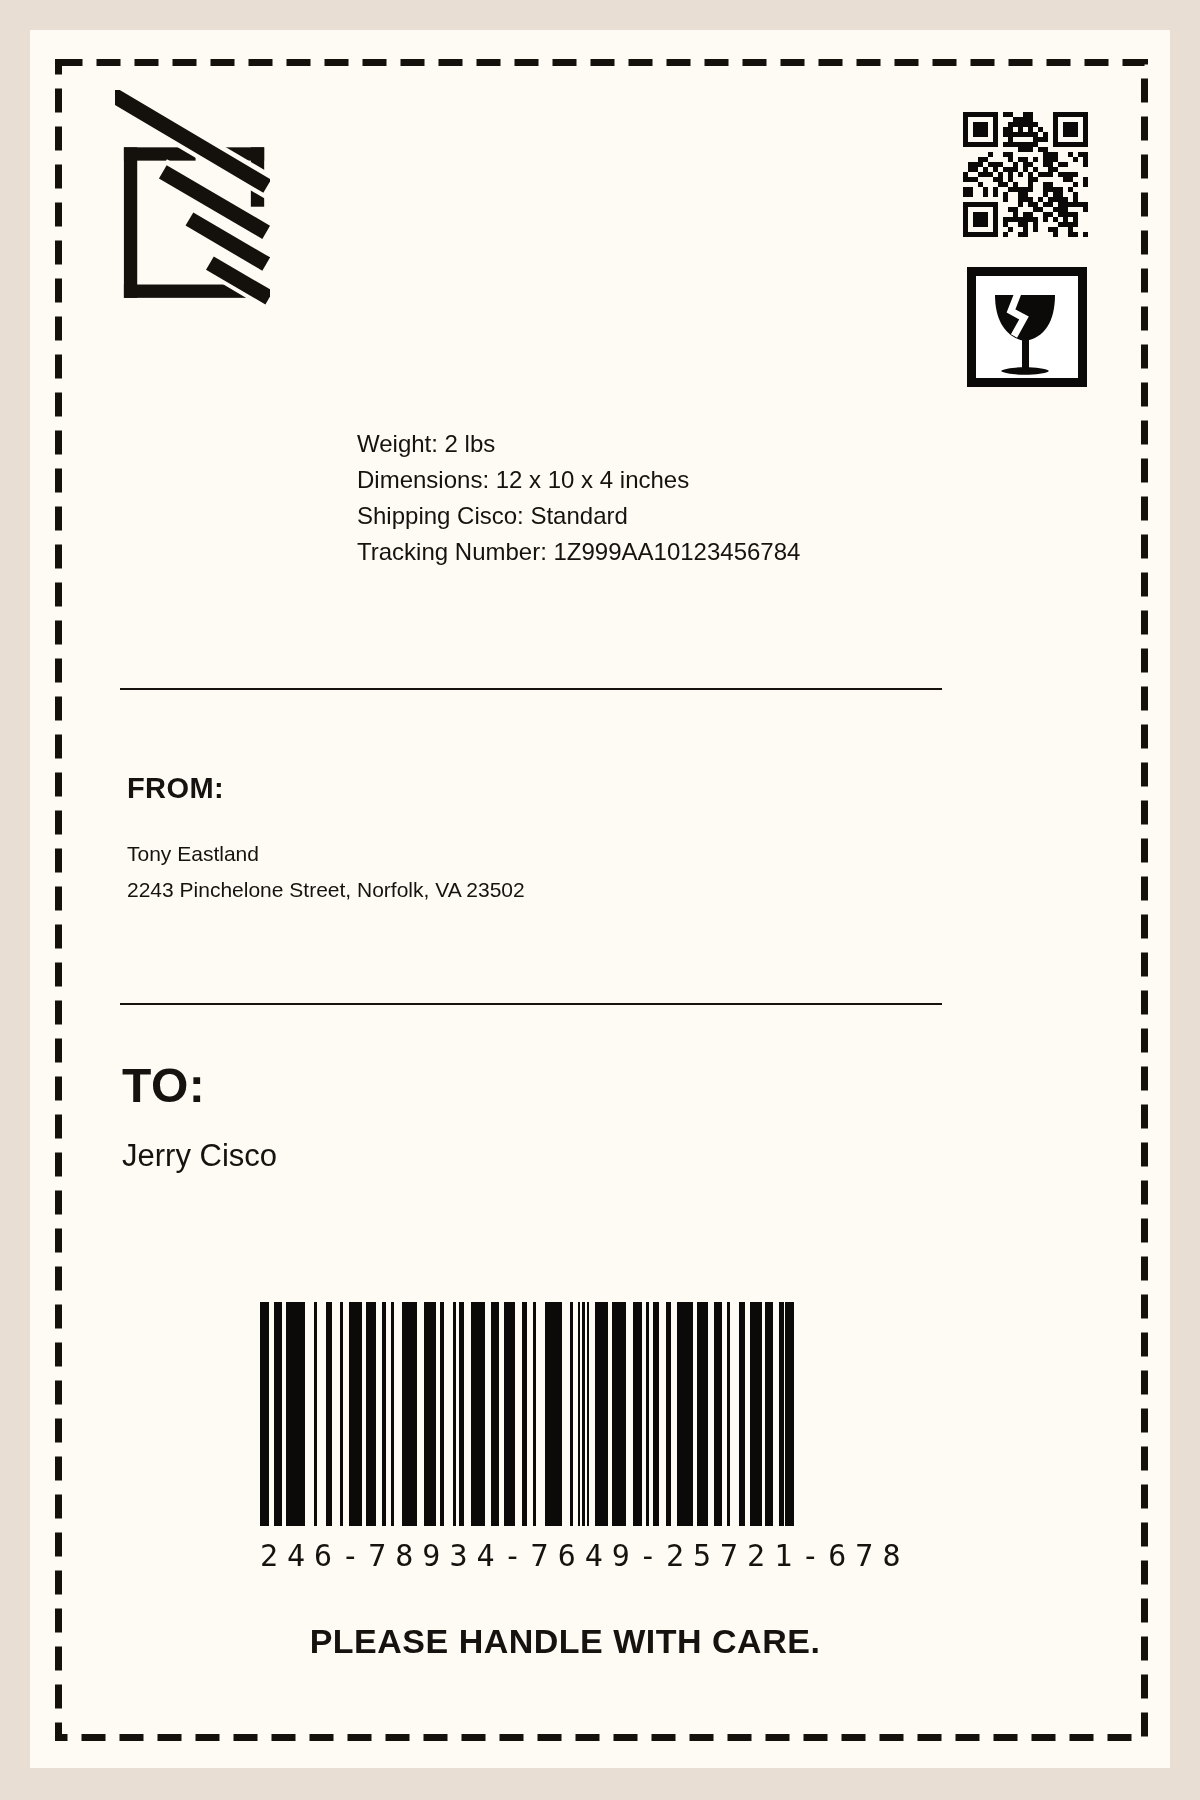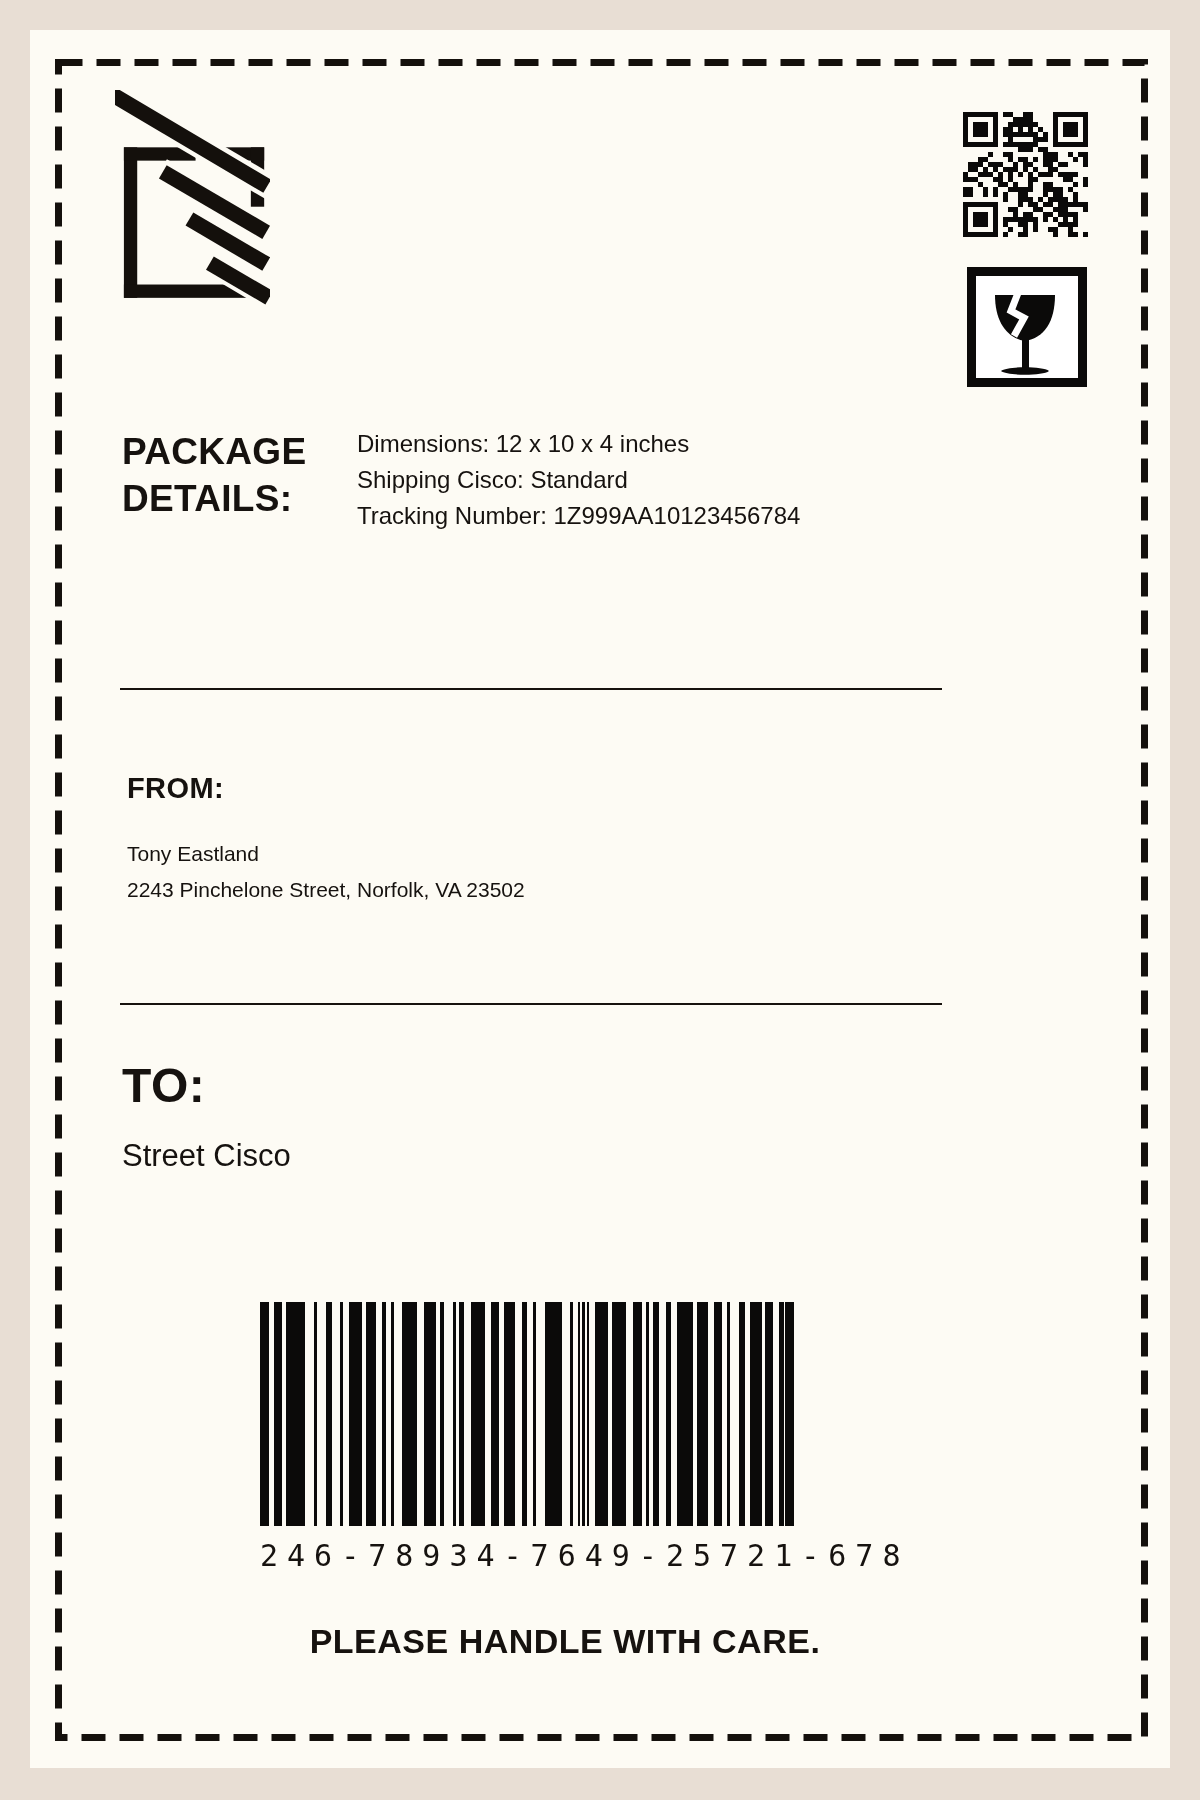--- a/index.html
+++ b/index.html
@@ -416,38 +416,38 @@
 
   <svg class="fragile" viewBox="0 0 120 120" xmlns="http://www.w3.org/2000/svg">
     <rect x="0" y="0" width="120" height="120" fill="#ffffff"></rect>
     <rect x="4.5" y="4.5" width="111" height="111" fill="#ffffff" stroke="#0b0a09" stroke-width="9"></rect>
     <path d="M28,28 L88,28 C88,55 77,71 58,74 C40,71 28,55 28,28 Z" fill="#0b0a09"></path>
     <polyline points="51,26 44,44 57,51 47,69" fill="none" stroke="#ffffff" stroke-width="7"></polyline>
     <rect x="55" y="72" width="7" height="32" fill="#0b0a09"></rect>
     <path d="M34,104 C40,99 76,99 82,104 C76,109 40,109 34,104 Z" fill="#0b0a09"></path>
   </svg>
 
-  <div class="pkg-heading">PACKAGE DETAILS:</div>
 
   <div class="pkg-details">
+    <div>Weight: 2 lbs</div>
     <div>Dimensions: 12 x 10 x 4 inches</div>
     <div>Shipping Cisco: Standard</div>
     <div>Tracking Number: 1Z999AA10123456784</div>
   </div>
 
   <div class="divider divider-1"></div>
 
   <div class="from-heading">FROM:</div>
   <div class="from-name">Tony Eastland</div>
   <div class="from-address">2243 Pinchelone Street, Norfolk, VA 23502</div>
 
   <div class="divider divider-2"></div>
 
   <div class="to-heading">TO:</div>
-  <div class="to-name">Street Cisco</div>
+  <div class="to-name">Jerry Cisco</div>
 
   <div class="barcode-wrap">
     <div class="barcode" id="barcode">
         <div class="bar" style="width: 9.26407px; flex: 0 0 9.26407px; background: rgb(11, 10, 9);"></div>
         <div class="bar" style="width: 4.63203px; flex: 0 0 4.63203px; background: transparent;"></div>
         <div class="bar" style="width: 7.72006px; flex: 0 0 7.72006px; background: rgb(11, 10, 9);"></div>
         <div class="bar" style="width: 4.63203px; flex: 0 0 4.63203px; background: transparent;"></div>
         <div class="bar" style="width: 18.5281px; flex: 0 0 18.5281px; background: rgb(11, 10, 9);"></div>
         <div class="bar" style="width: 9.26407px; flex: 0 0 9.26407px; background: transparent;"></div>
         <div class="bar" style="width: 3.08802px; flex: 0 0 3.08802px; background: rgb(11, 10, 9);"></div>

